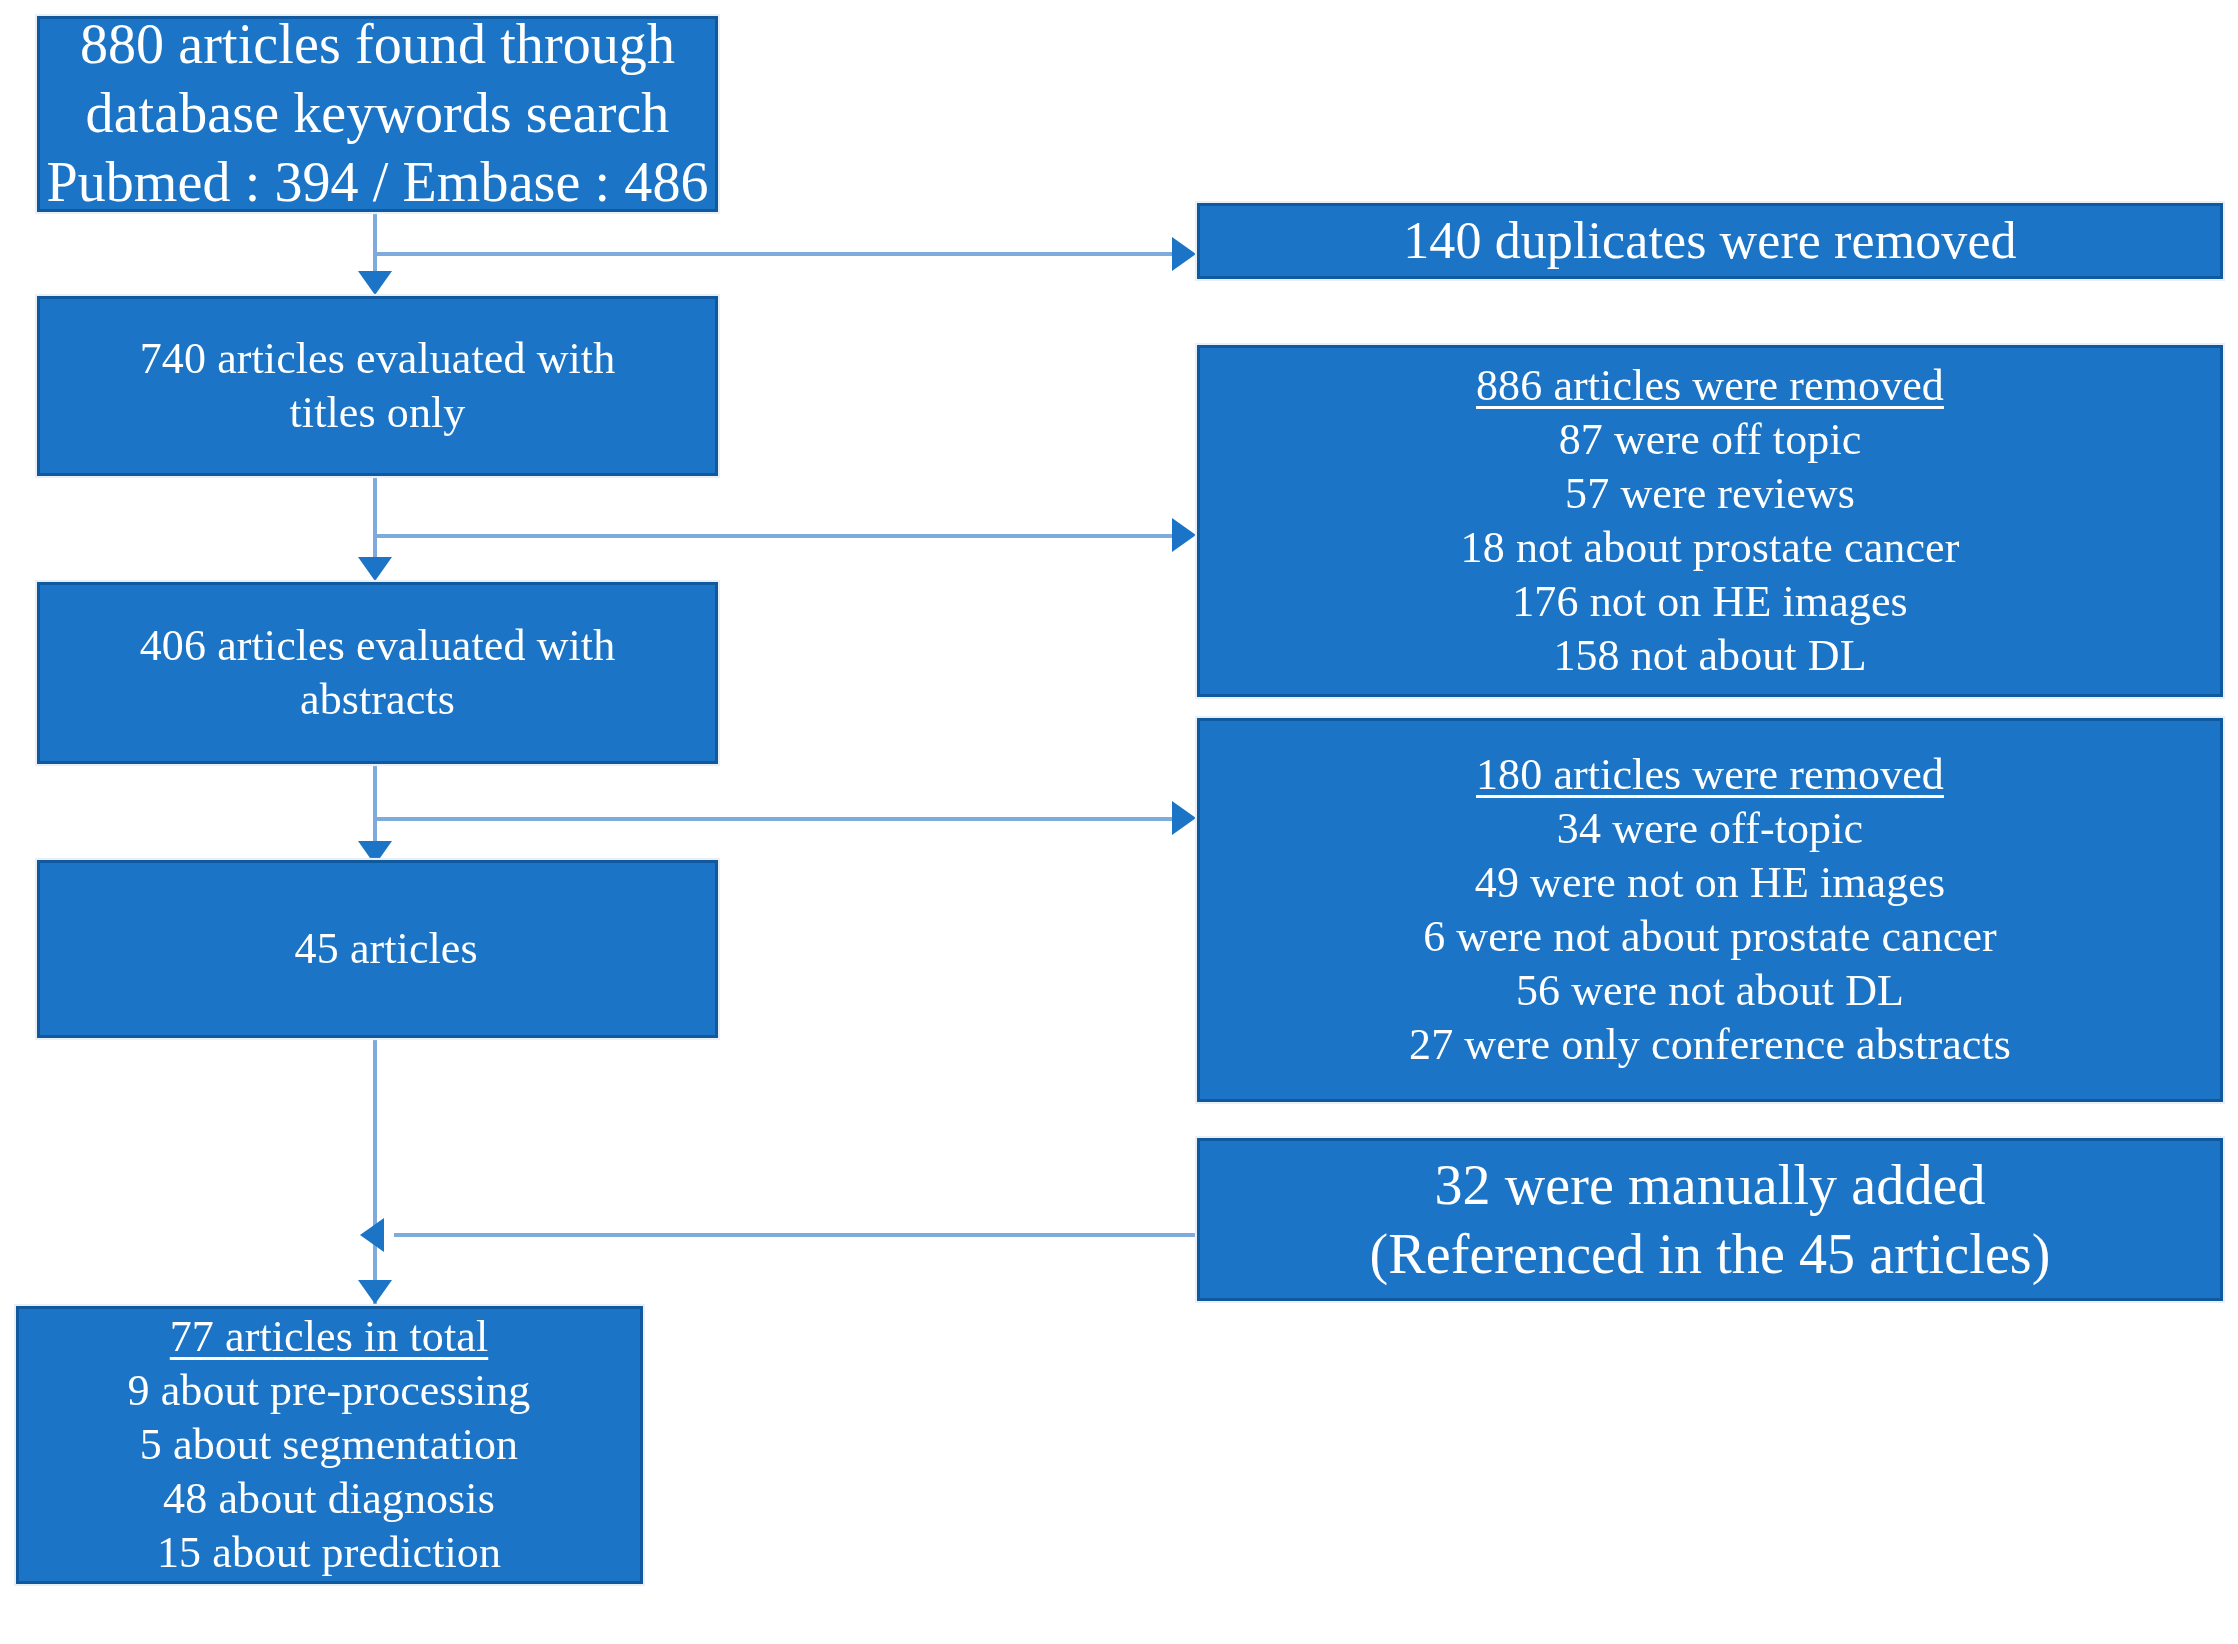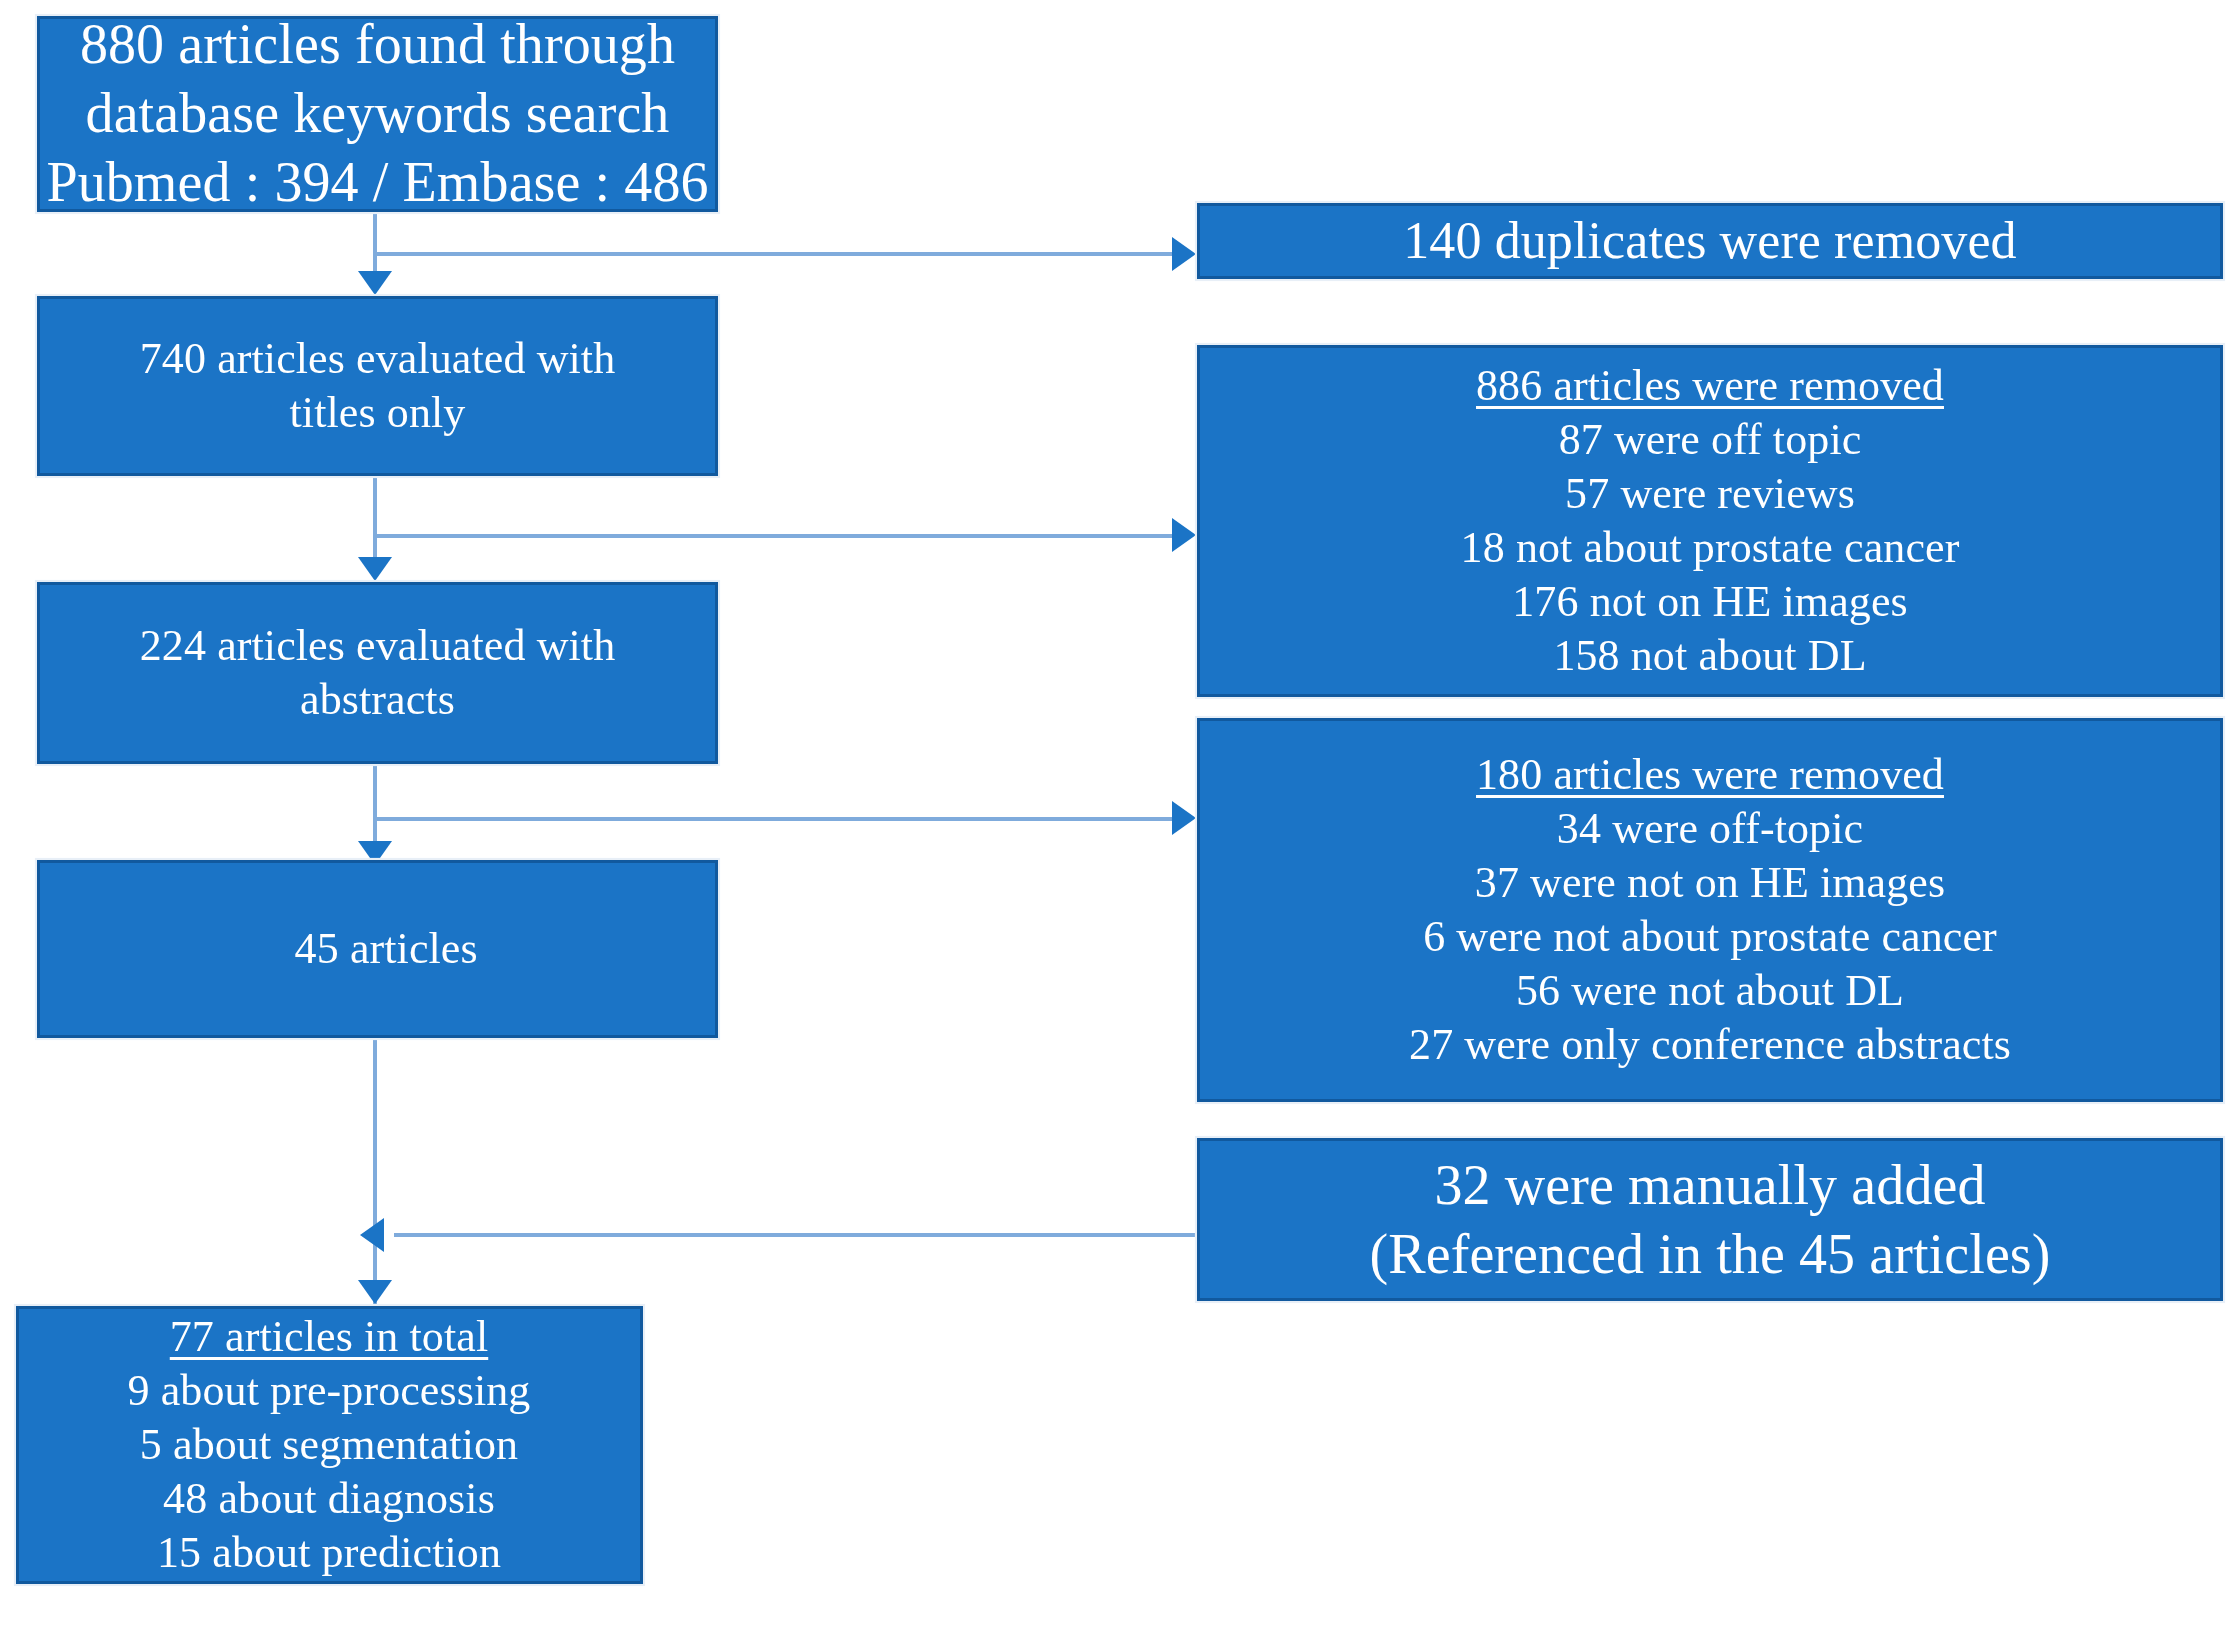--- a/index.html
+++ b/index.html
@@ -110,21 +110,21 @@
     <span class="line">database keywords search</span>
     <span class="line">Pubmed : 394 / Embase : 486</span>
   </div>
 
   <div class="node" style="left:37px; top:296px; width:681px; height:180px; font-size:44px;">
     <span class="line">740 articles evaluated with</span>
     <span class="line">titles only</span>
   </div>
 
   <div class="node" style="left:37px; top:582px; width:681px; height:182px; font-size:44px;">
-    <span class="line">224 articles evaluated with</span>
+    <span class="line">406 articles evaluated with</span>
     <span class="line">abstracts</span>
   </div>
 
   <div class="node" style="left:37px; top:860px; width:681px; height:178px; font-size:44px;padding-left:30px;">
     <span class="line">45 articles</span>
   </div>
 
   <div class="node" style="left:15.5px; top:1306px; width:627px; height:278px; font-size:44px;">
     <span class="hdr">77 articles in total</span>
     <span class="line">9 about pre-processing</span>
@@ -142,21 +142,21 @@
     <span class="line">87 were off topic</span>
     <span class="line">57 were reviews</span>
     <span class="line">18 not about prostate cancer</span>
     <span class="line">176 not on HE images</span>
     <span class="line">158 not about DL</span>
   </div>
 
   <div class="node" style="left:1197px; top:718px; width:1026px; height:384px; font-size:44px;">
     <span class="hdr">180 articles were removed</span>
     <span class="line">34 were off-topic</span>
-    <span class="line">37 were not on HE images</span>
+    <span class="line">49 were not on HE images</span>
     <span class="line">6 were not about prostate cancer</span>
     <span class="line">56 were not about DL</span>
     <span class="line">27 were only conference abstracts</span>
   </div>
 
   <div class="node" style="left:1197px; top:1138px; width:1026px; height:163px; font-size:56px;">
     <span class="line">32 were manually added</span>
     <span class="line">(Referenced in the 45 articles)</span>
   </div>
 

